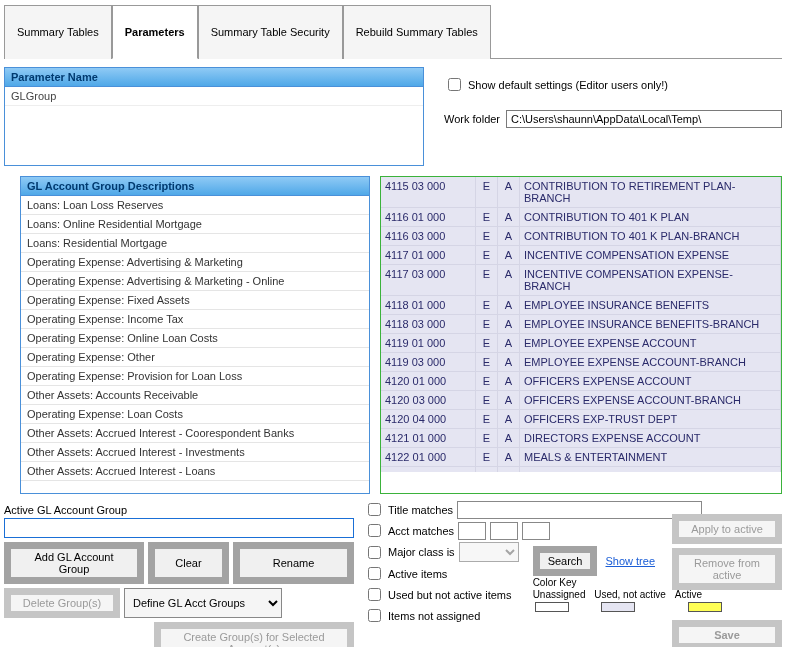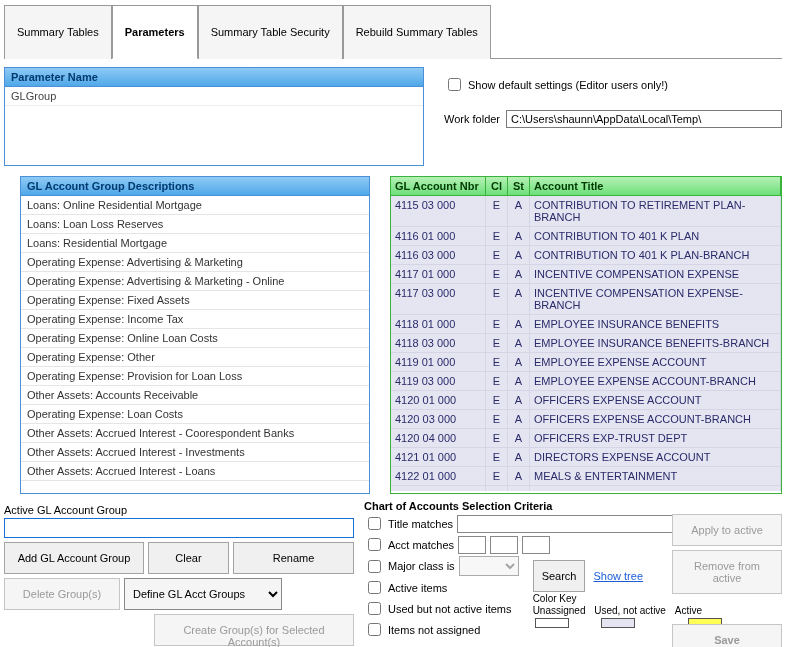--- a/index.html
+++ b/index.html
@@ -70,21 +70,21 @@
   .folder-row { display: flex; align-items: center; gap: 6px; }
   .folder-row input {
     flex: 1;
     border: 1px solid #7a7a7a;
     padding: 2px 4px;
     font-family: inherit;
     font-size: 11px;
   }
   .middle {
     display: flex;
-    gap: 20px;
+    gap: 10px;
     margin-bottom: 6px;
     padding-left: 16px;
   }
   .left-mid {
     width: 350px;
     display: flex;
     flex-direction: column;
   }
   .desc-panel {
     border: 1px solid #4a90d9;
@@ -154,23 +154,23 @@
     font-family: inherit;
     font-size: 11px;
     color: #1a6fd6;
   }
   .btn-row {
     display: flex;
     gap: 4px;
     margin-top: 4px;
   }
   .btn {
-    border: 1px solid #a3a3a3;
+    border: 7px solid #a3a3a3;
     background: #f0f0f0;
-    padding: 9px 8px;
+    padding: 2px 8px;
     font-family: inherit;
     font-size: 11px;
     cursor: pointer;
     text-align: center;
   }
   .btn.disabled {
     color: #9a9a9a;
     border-color: #c5c5c5;
     background: #f5f5f5;
   }
@@ -265,45 +265,39 @@
       <input type="text" value="C:\Users\shaunn\AppData\Local\Temp\" style="">
     </div>
   </div>
 </div>
 
 <div class="middle">
   <div class="left-mid">
     <div class="desc-panel">
       <div class="panel-header">GL Account Group Descriptions</div>
       <div class="desc-list" id="desc-list">
+          <div class="desc-row">Loans:  Loan Loss Reserves</div>
           <div class="desc-row">Loans:  Online Residential Mortgage</div>
-          <div class="desc-row">Loans:  Loan Loss Reserves</div>
           <div class="desc-row">Loans:  Residential Mortgage</div>
           <div class="desc-row">Operating Expense:  Advertising &amp; Marketing</div>
           <div class="desc-row">Operating Expense:  Advertising &amp; Marketing - Online</div>
           <div class="desc-row">Operating Expense:  Fixed Assets</div>
           <div class="desc-row">Operating Expense:  Income Tax</div>
           <div class="desc-row">Operating Expense:  Online Loan Costs</div>
           <div class="desc-row">Operating Expense:  Other</div>
           <div class="desc-row">Operating Expense:  Provision for Loan Loss</div>
           <div class="desc-row">Other Assets:  Accounts Receivable</div>
           <div class="desc-row">Operating Expense: Loan Costs</div>
           <div class="desc-row">Other Assets:  Accrued Interest - Coorespondent Banks</div>
           <div class="desc-row">Other Assets:  Accrued Interest - Investments</div>
           <div class="desc-row">Other Assets:  Accrued Interest - Loans</div>
         </div>
     </div>
   </div>
   <div class="right-mid">
-    <div class="acct-header-row">
-      <div class="col-nbr">GL Account Nbr</div>
-      <div class="col-cl">Cl</div>
-      <div class="col-st">St</div>
-      <div class="col-title">Account Title</div>
-    </div>
     <div class="acct-body" id="acct-body">
         <div class="acct-row">
           <div class="col-nbr">4115 03 000</div>
           <div class="col-cl">E</div>
           <div class="col-st">A</div>
           <div class="col-title">CONTRIBUTION TO RETIREMENT PLAN-BRANCH</div>
         </div>
         <div class="acct-row">
           <div class="col-nbr">4116 01 000</div>
           <div class="col-cl">E</div>
@@ -406,21 +400,20 @@
       <select class="select">
         <option>Define GL Acct Groups</option>
       </select>
     </div>
     <div class="btn-row2" style="justify-content:flex-end">
       <button class="btn disabled" style="width:200px;height:32px">Create Group(s) for Selected Account(s)</button>
     </div>
   </div>
 
   <div class="lower-right">
-    <div class="criteria-title">Chart of Accounts Selection Criteria</div>
 
     <div class="crit-row">
       <input type="checkbox" style="">
       <span>Title matches</span>
       <input type="text" class="long" style="">
     </div>
 
     <div class="crit-row">
       <input type="checkbox" style="">
       <span>Acct matches</span>

